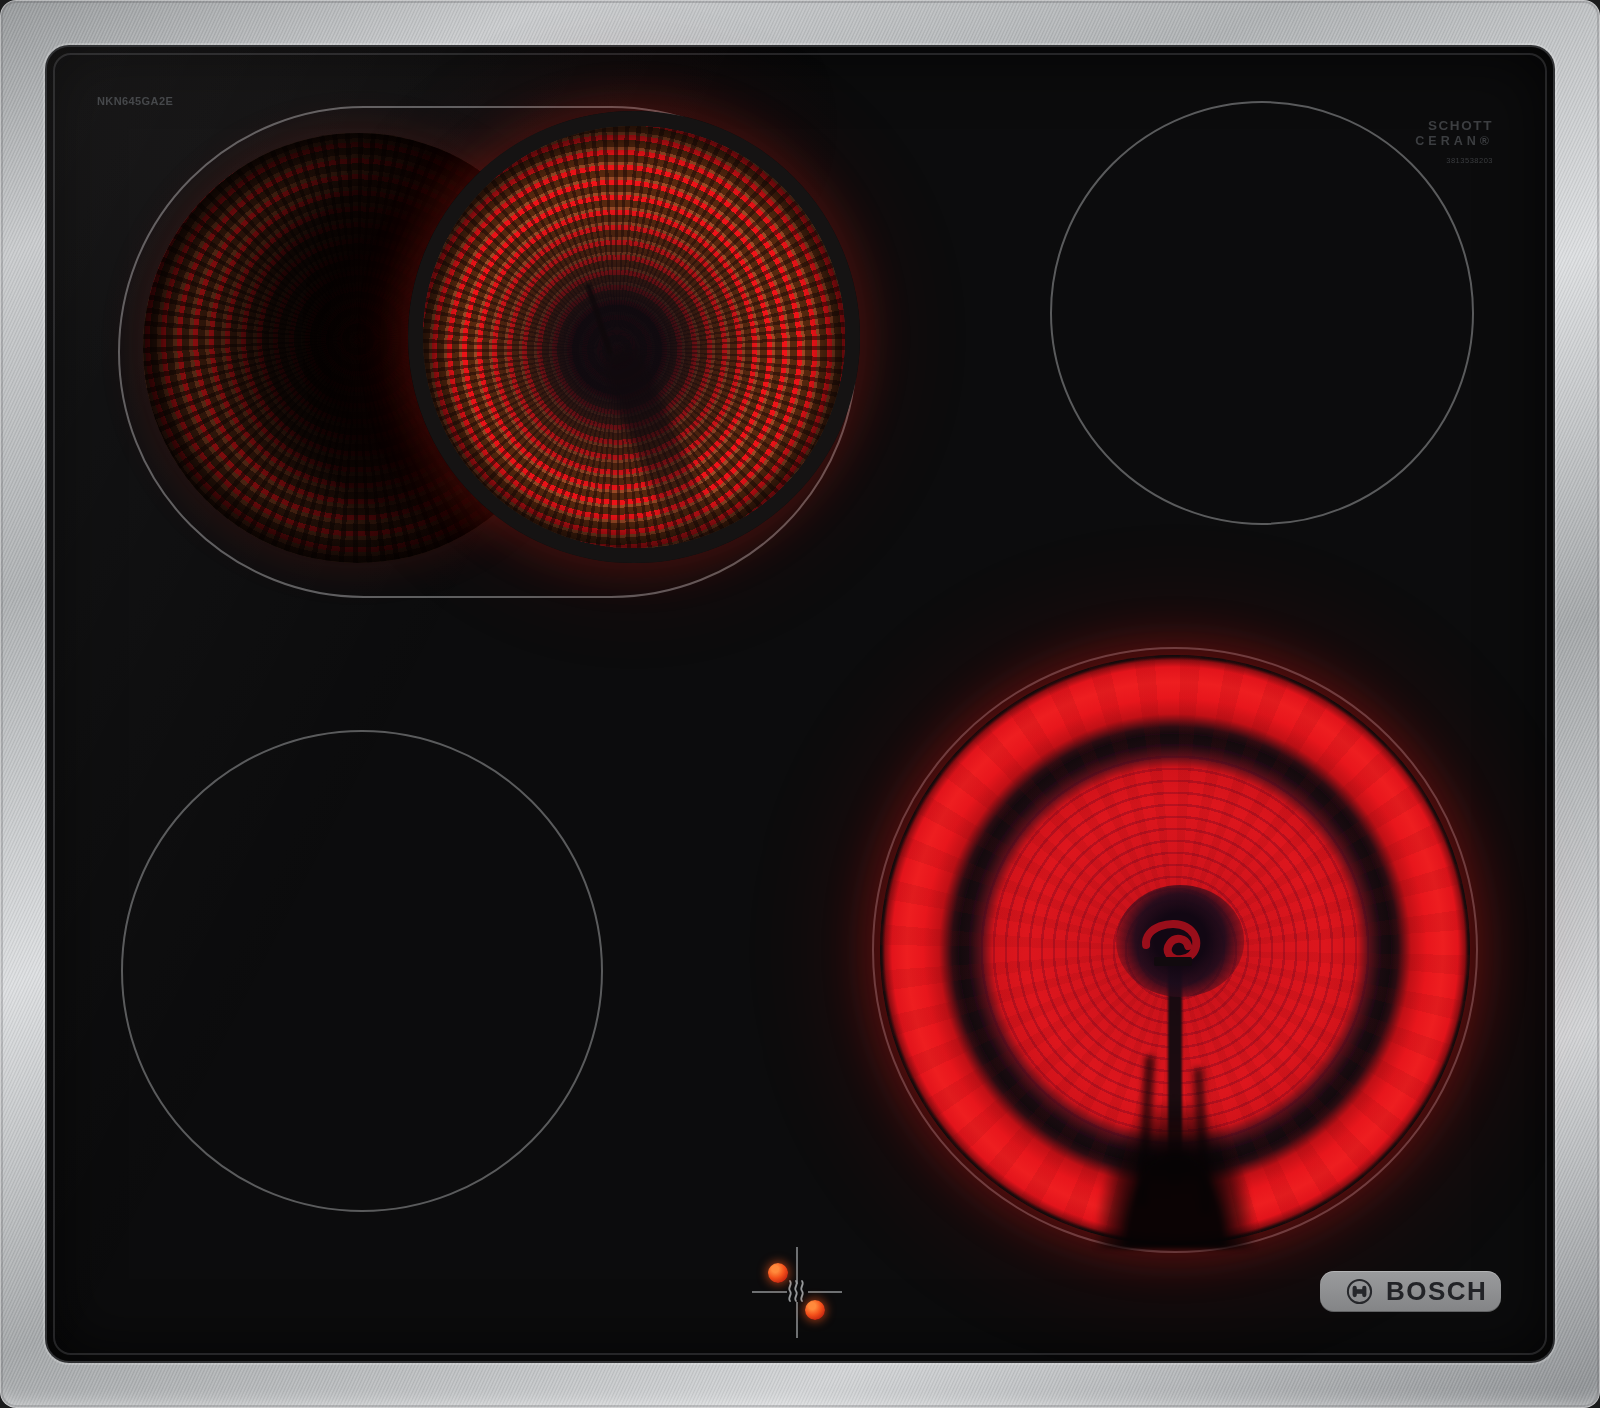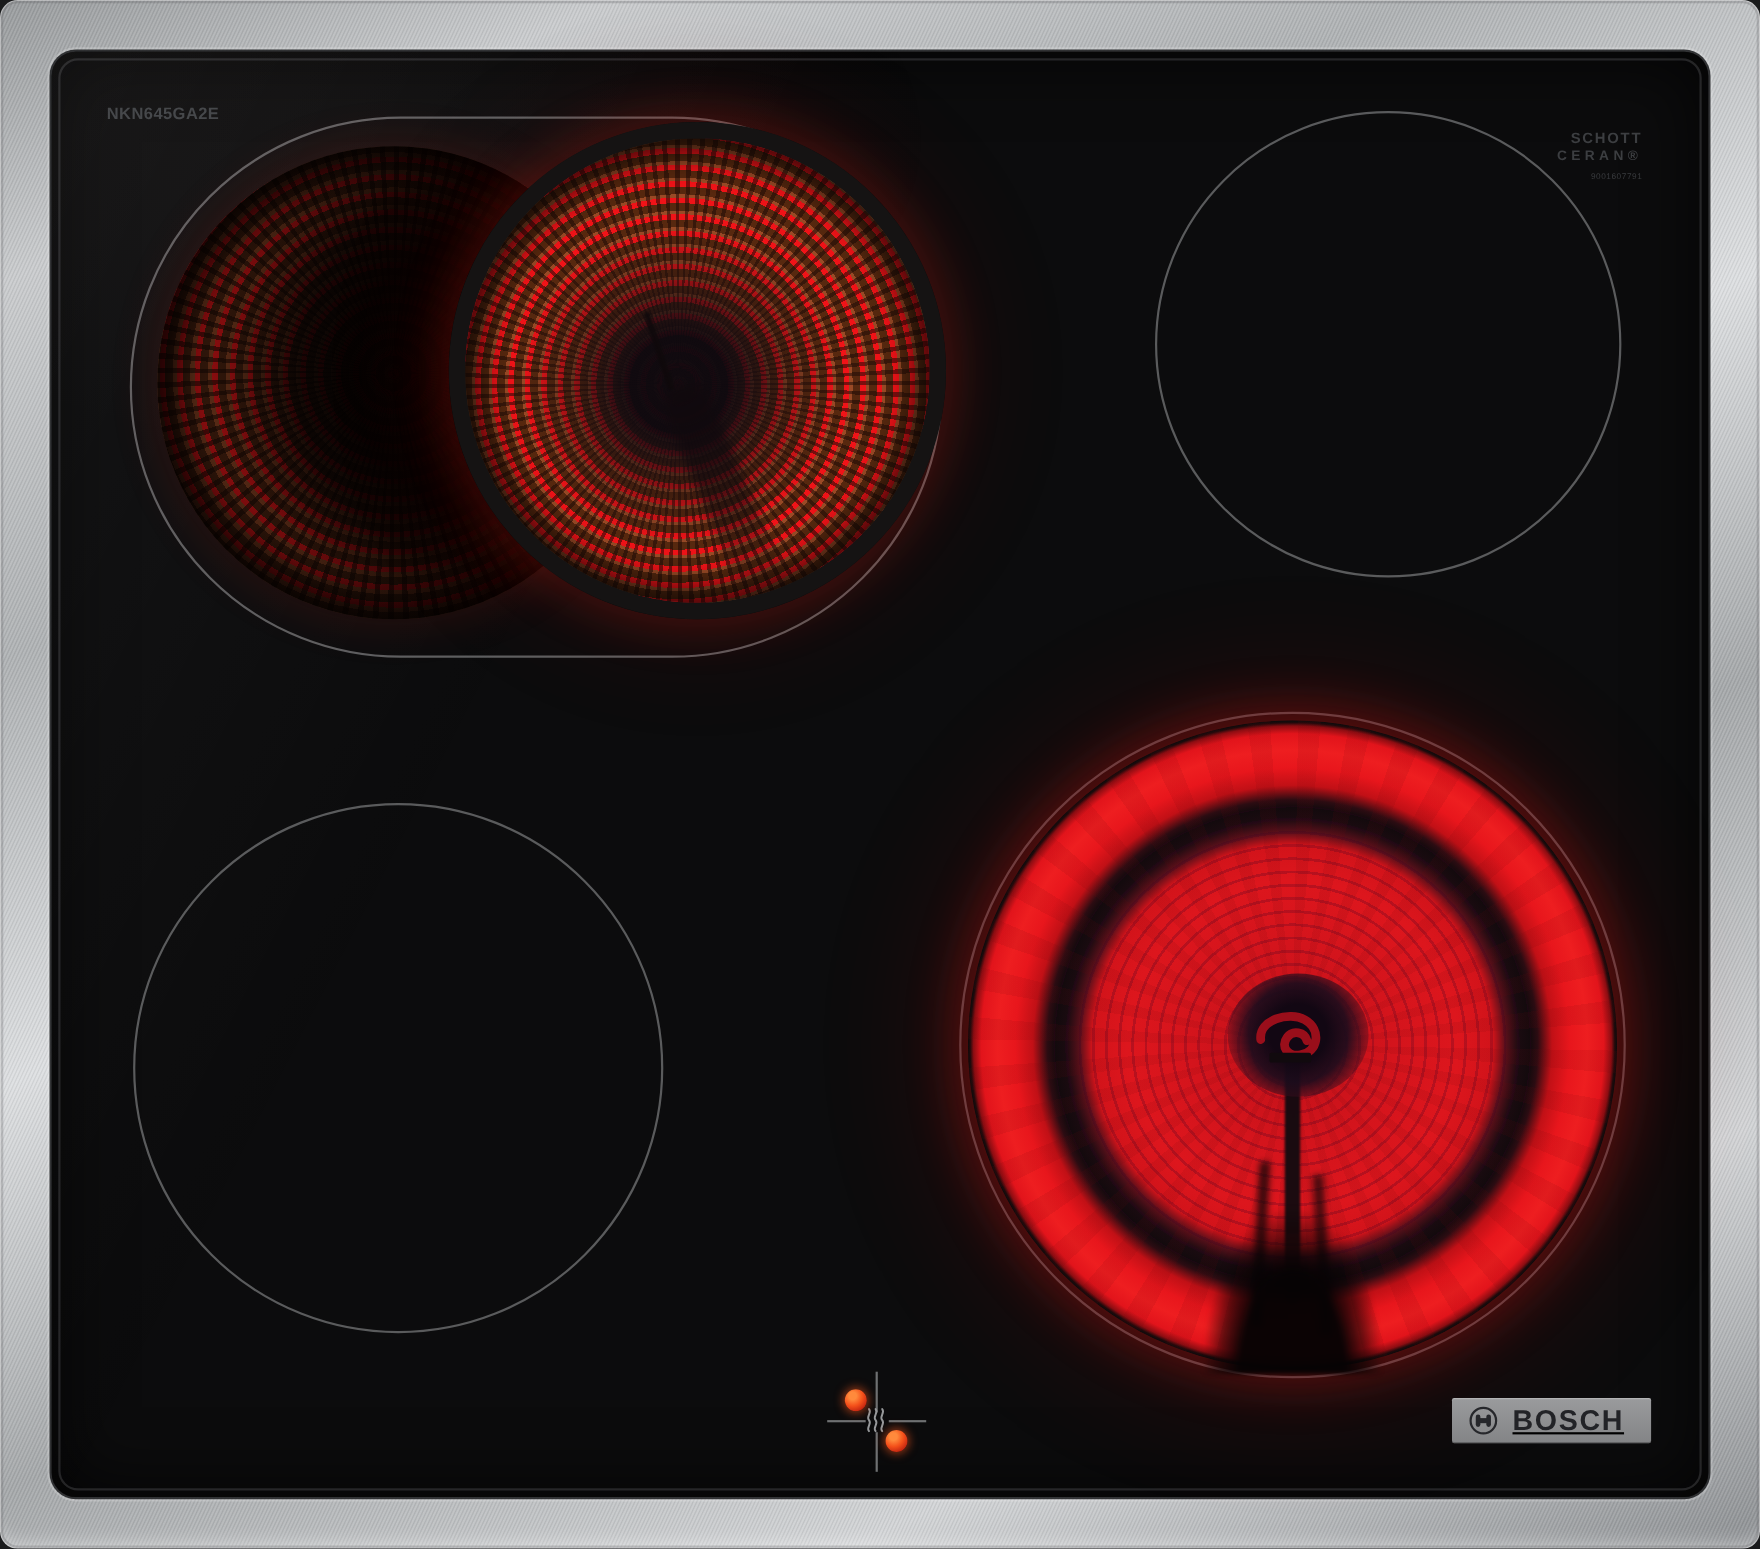--- a/index.html
+++ b/index.html
@@ -104,52 +104,52 @@
   .mk-h-left{left:752px;top:1291px;width:35px;height:2px;}
   .mk-h-right{left:808px;top:1291px;width:34px;height:2px;}
   .heat-waves{position:absolute;left:786px;top:1279px;}
   .glow-dot{position:absolute;width:20px;height:20px;border-radius:50%;
     background:radial-gradient(circle at 36% 30%, #ff8a3c 0 18%, #f4501a 48%, #c22410 78%, #8e1608 100%);
     box-shadow:0 0 8px 2px rgba(255,90,30,.5);}
   .dot-1{left:768px;top:1263px;}
   .dot-2{left:805px;top:1300px;}
 
   
-  .model{position:absolute;left:97px;top:95px;font-size:15px;font-weight:600;
+  .model{position:absolute;left:97px;top:95px;font-size:11px;font-weight:600;
     color:#46484b;letter-spacing:.4px;}
   .schott{position:absolute;right:107px;top:94px;text-align:right;color:#3c3e41;}
   .schott .l1{font-size:13.5px;font-weight:bold;letter-spacing:1.6px;margin-top:24px;}
   .schott .l2{font-size:12.5px;font-weight:bold;letter-spacing:4px;margin-top:1px;}
   .schott .code{font-size:7.5px;font-weight:normal;color:#3a3c3f;letter-spacing:.5px;margin-top:8px;}
 
   
-  .badge{position:absolute;left:1320px;top:1271px;width:181px;height:41px;border-radius:2px;
+  .badge{position:absolute;left:1320px;top:1271px;width:181px;height:41px;border-radius:14px;
     background:linear-gradient(180deg,#9a9b9d,#838486);
-    display:flex;align-items:center;padding-left:15px;
-    box-shadow:inset 0 1px 0 rgba(255,255,255,.25), inset 0 -1px 0 rgba(0,0,0,.25);text-decoration:underline;}
+    display:flex;align-items:center;padding-left:26px;
+    box-shadow:inset 0 1px 0 rgba(255,255,255,.25), inset 0 -1px 0 rgba(0,0,0,.25);}
   .badge .word{font-size:26px;font-weight:bold;color:#222327;letter-spacing:1.5px;margin-left:13px;
     font-family:"Liberation Sans",sans-serif;}
 </style>
 </head>
 <body>
 
 <div class="stage">
   <div class="frame"></div>
 
   <div class="glass">
     <div class="glass-sheen"></div>
     <div class="glass-edge"></div>
   </div>
 
   <div class="model">NKN645GA2E</div>
 
   <div class="schott">
     <div class="l1">SCHOTT</div>
     <div class="l2">CERAN®</div>
-    <div class="code">9001607791</div>
+    <div class="code">3813538203</div>
   </div>
 
   <div class="outline o-stadium"></div>
   <div class="outline o-rear-right"></div>
   <div class="outline o-front-left"></div>
   <div class="outline o-front-right"></div>
 
   <div class="heater-left">
     <div class="heater-left-shadow"></div>
   </div>

